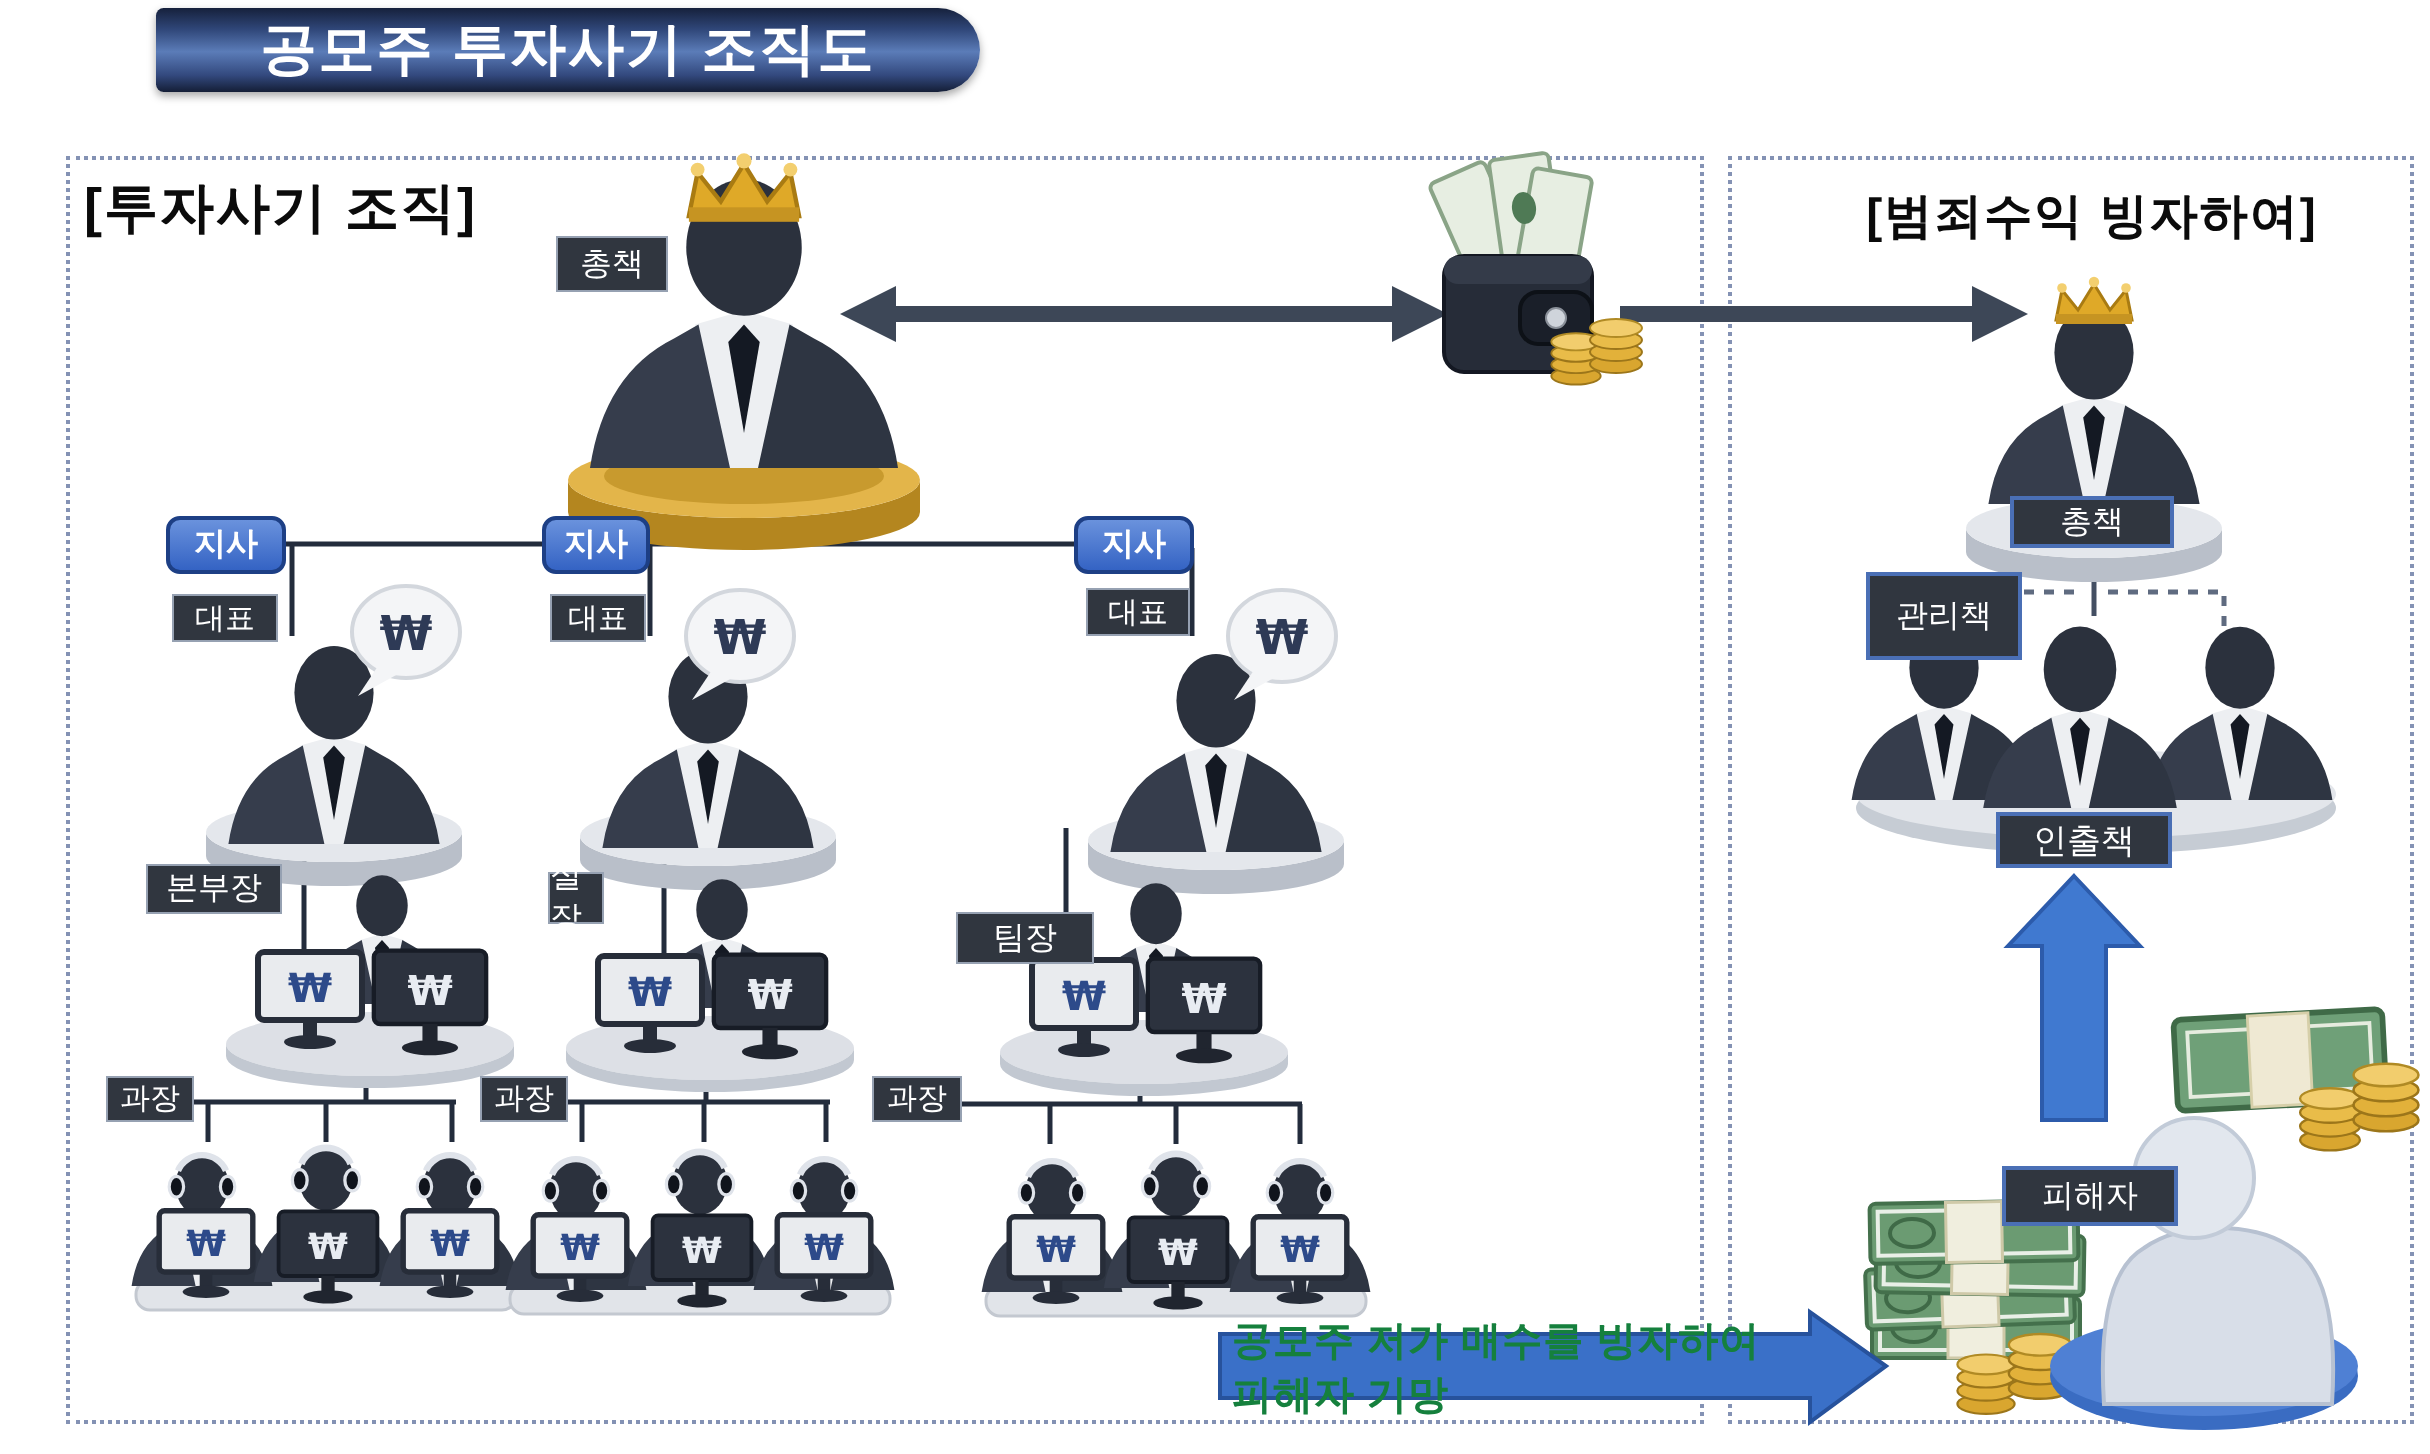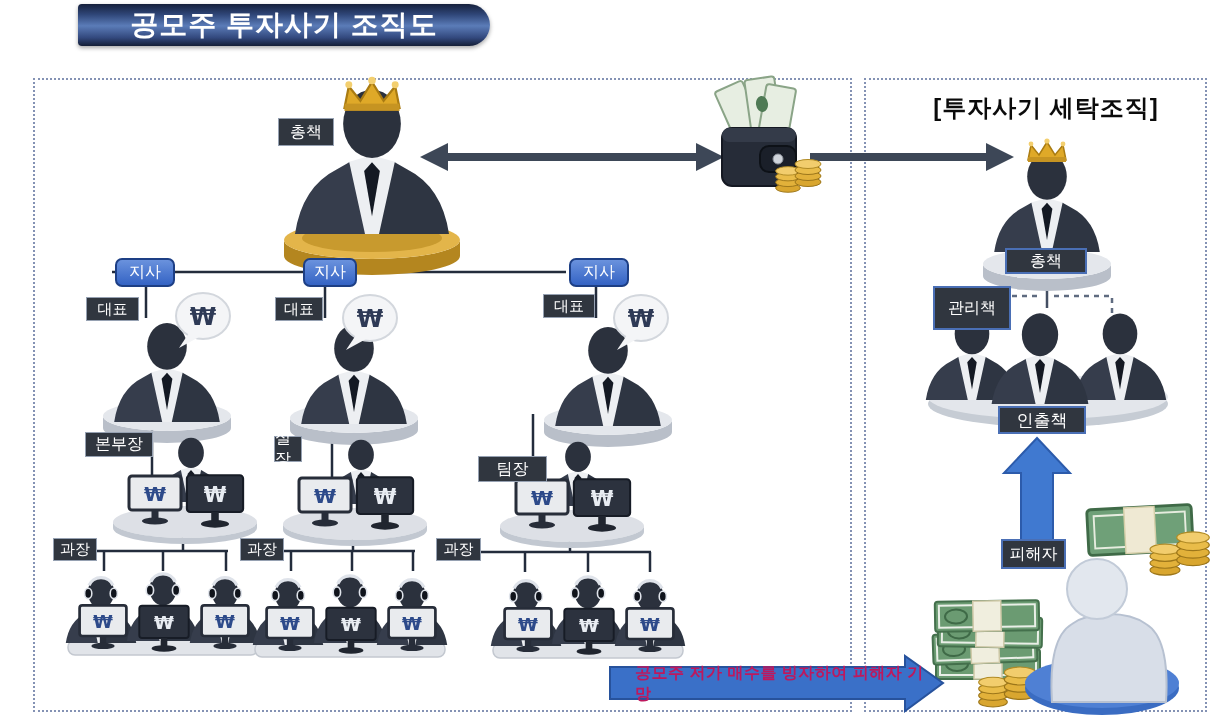--- a/index.html
+++ b/index.html
@@ -10,26 +10,26 @@
           display:flex;align-items:center;justify-content:center;
           color:#fff;font-size:28px;font-weight:bold;letter-spacing:1px;
           background:linear-gradient(180deg,#16213c 0%,#2f4678 25%,#5b7cb8 52%,#33497e 80%,#141e36 100%);
           border-radius:4px 22px 22px 4px;box-shadow:0 2px 4px rgba(0,0,0,.35);text-align:center;}
   .orgbox{position:absolute;border:2px dotted #8492b4;z-index:0;box-sizing:border-box;}
   .sec-title{position:absolute;z-index:3;color:#0b0b0b;font-weight:900;letter-spacing:1px;}
   .lbl-dark{position:absolute;z-index:3;background:#30363f;color:#fff;font-weight:normal;
             display:flex;align-items:center;justify-content:center;box-sizing:border-box;
             border:1px solid #96a1b2;}
   .b-blue{border:2px solid #4a6fb5;}
-  .lbl-blue{position:absolute;z-index:3;color:#fff;font-weight:normal;
+  .lbl-blue{position:absolute;z-index:3;color:#fff;font-weight:bold;
             display:flex;align-items:center;justify-content:center;box-sizing:border-box;
-            background:linear-gradient(180deg,#6a92dd,#3463c4);border:2px solid #1d3f85;border-radius:7px;margin-left:32px;}
+            background:linear-gradient(180deg,#6a92dd,#3463c4);border:2px solid #1d3f85;border-radius:7px;}
   .s15{font-size:15px}.s16{font-size:16px}.s17{font-size:17px}
-  .arrow-text{position:absolute;z-index:3;color:#be185d;font-weight:bold;font-size:16px;
-              display:flex;align-items:center;justify-content:center;letter-spacing:0.5px;margin-left:19px;}
+  .arrow-text{position:absolute;z-index:3;color:#15803d;font-weight:bold;font-size:20px;
+              display:flex;align-items:center;justify-content:center;letter-spacing:0.5px;}
   .won{font-weight:bold;font-family:"DejaVu Sans",sans-serif;}
   .wonB{font-size:24px;fill:#2e3a56;}
   .wonNavy{font-size:20px;fill:#2d4a8a;}
   .wonLight{font-size:19px;fill:#e8ecf2;}
 </style>
 </head>
 <body>
 
 <div id="stage">
 
@@ -239,39 +239,40 @@
       <ellipse cx="1102" cy="688" rx="77" ry="27" fill="#3a6cc2"></ellipse>
       <ellipse cx="1102" cy="683" rx="77" ry="25" fill="#4f80d4"></ellipse>
       <path d="M1052,702 Q1048,638 1072,624 Q1086,614 1109,614 Q1132,614 1146,624 Q1170,638 1166,702 Z" fill="#d8dee8" stroke="#b7c1d1" stroke-width="2"></path>
       <circle cx="1097" cy="589" r="30" fill="#e2e7ee" stroke="#c2cbd8" stroke-width="2"></circle>
     </g>
 
     <polygon points="610,667 905,667 905,656 943,683 905,711 905,699 610,699" fill="#3a70c8" stroke="#27529c" stroke-width="2"></polygon>
   </svg>
 
   <div class="banner">공모주 투자사기 조직도</div>
-  <div class="sec-title" style="left:884px;top:92px;width:324px;text-align:center;font-size:24px">[투자사기 세탁조직]</div>
+  <div class="sec-title" style="left:42px;top:86px;font-size:27px">[투자사기 조직]</div>
+  <div class="sec-title" style="left:884px;top:92px;width:324px;text-align:center;font-size:24px">[범죄수익 빙자하여]</div>
 
   <div class="lbl-dark s16" style="left:278px;top:118px;width:56px;height:28px">총책</div>
 
   <div class="lbl-blue s16" style="left:83px;top:258px;width:60px;height:29px">지사</div>
   <div class="lbl-blue s16" style="left:271px;top:258px;width:54px;height:29px">지사</div>
   <div class="lbl-blue s16" style="left:537px;top:258px;width:60px;height:29px">지사</div>
 
   <div class="lbl-dark s15" style="left:86px;top:297px;width:53px;height:24px">대표</div>
   <div class="lbl-dark s15" style="left:275px;top:297px;width:48px;height:24px">대표</div>
   <div class="lbl-dark s15" style="left:543px;top:294px;width:52px;height:24px">대표</div>
 
-  <div class="lbl-dark s16" style="left:85px;top:432px;width:68px;height:25px">본부장</div>
+  <div class="lbl-dark s16" style="left:73px;top:432px;width:68px;height:25px">본부장</div>
   <div class="lbl-dark s16" style="left:274px;top:436px;width:28px;height:26px">실장</div>
   <div class="lbl-dark s16" style="left:478px;top:456px;width:69px;height:26px">팀장</div>
 
   <div class="lbl-dark s15" style="left:53px;top:538px;width:44px;height:23px">과장</div>
   <div class="lbl-dark s15" style="left:240px;top:538px;width:44px;height:23px">과장</div>
   <div class="lbl-dark s15" style="left:436px;top:538px;width:45px;height:23px">과장</div>
 
   <div class="lbl-dark b-blue s16" style="left:1005px;top:248px;width:82px;height:26px">총책</div>
   <div class="lbl-dark b-blue s16" style="left:933px;top:286px;width:78px;height:44px">관리책</div>
   <div class="lbl-dark b-blue s17" style="left:998px;top:406px;width:88px;height:28px">인출책</div>
-  <div class="lbl-dark b-blue s16" style="left:1001px;top:539px;width:65px;height:30px">피해자</div>
+  <div class="lbl-dark b-blue s16" style="left:1001px;top:583px;width:88px;height:30px">피해자</div>
 
   <div class="arrow-text" style="left:616px;top:669px;width:290px;height:30px">공모주 저가 매수를 빙자하여 피해자 기망</div>
 </div>
 
 </body></html>

